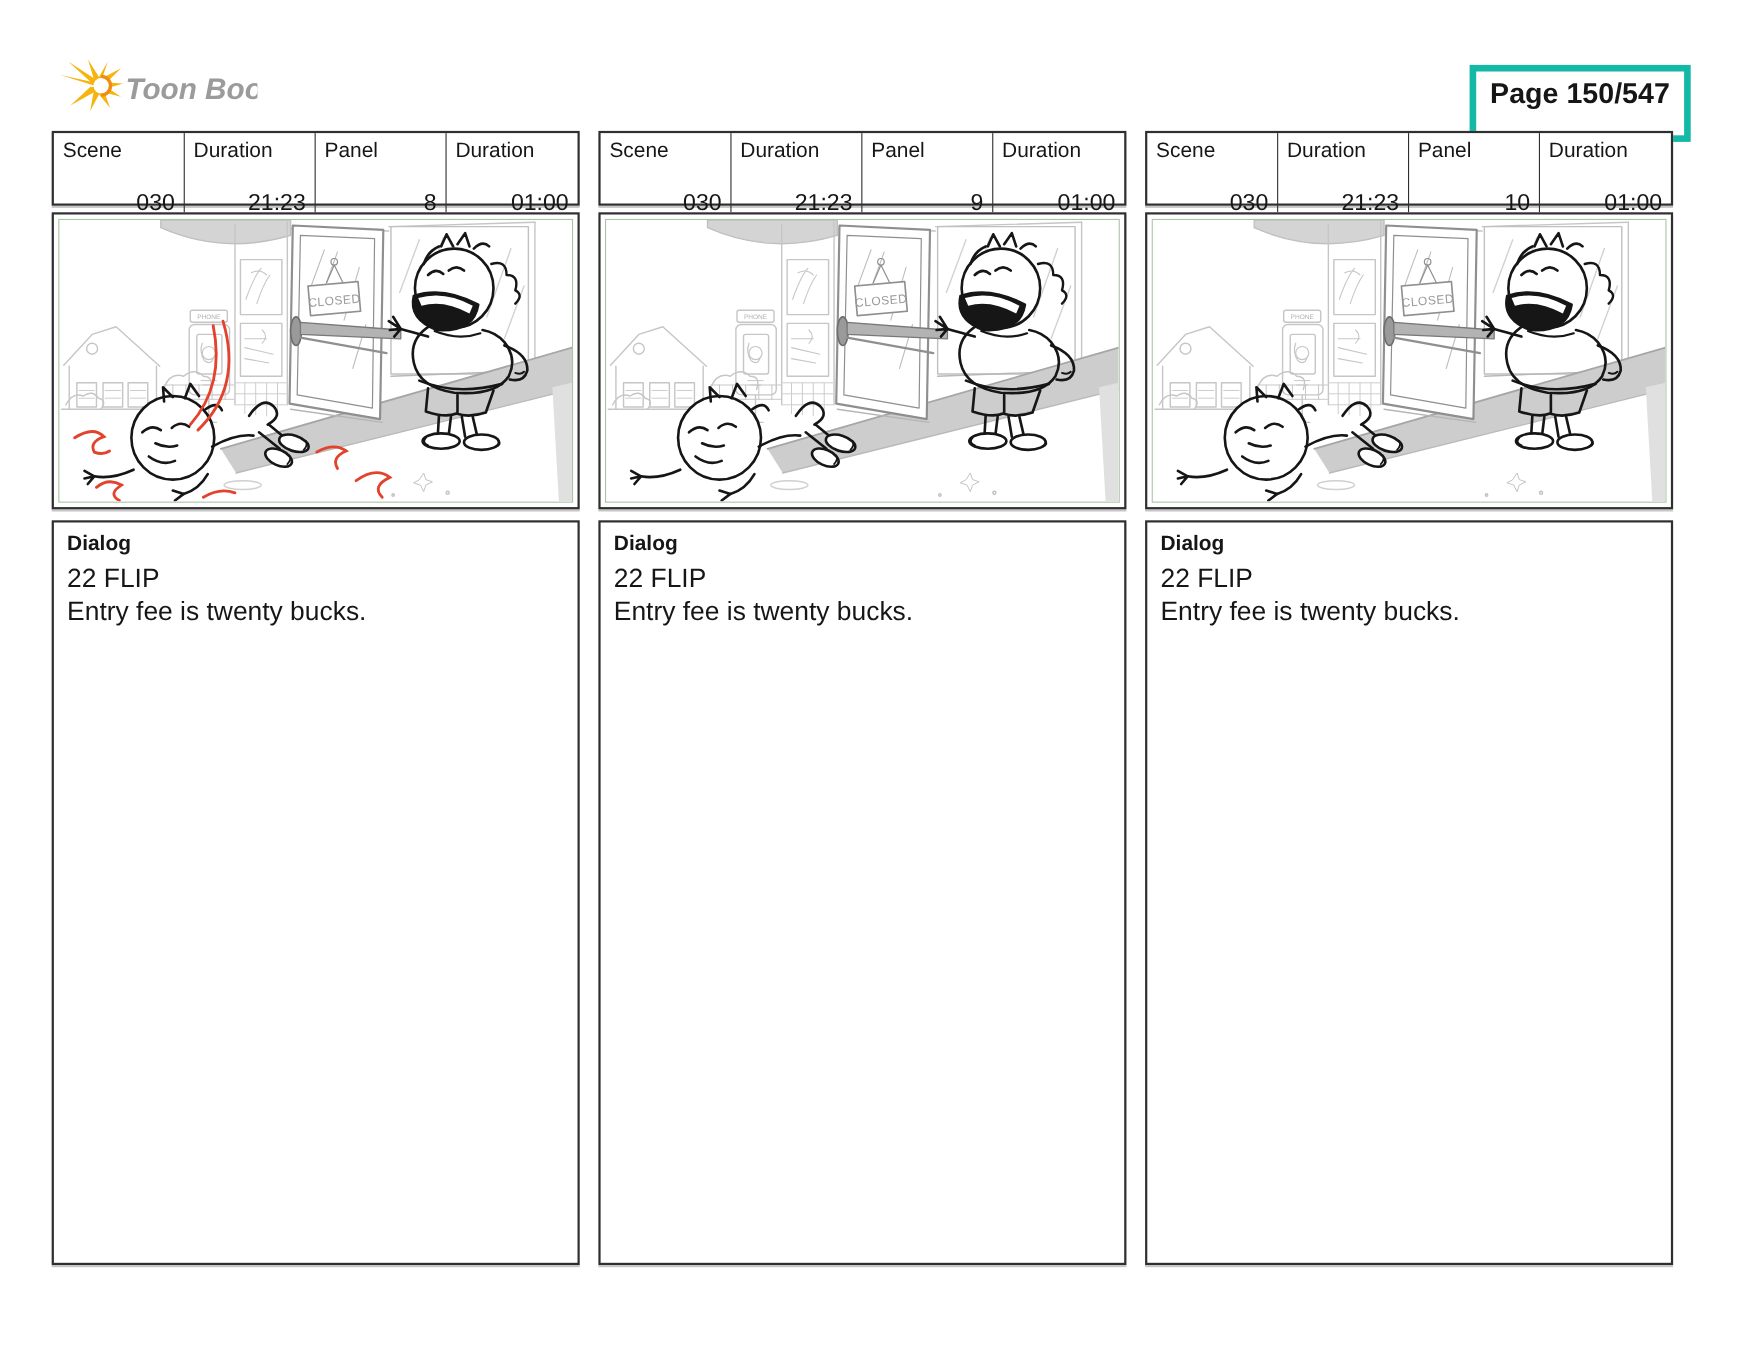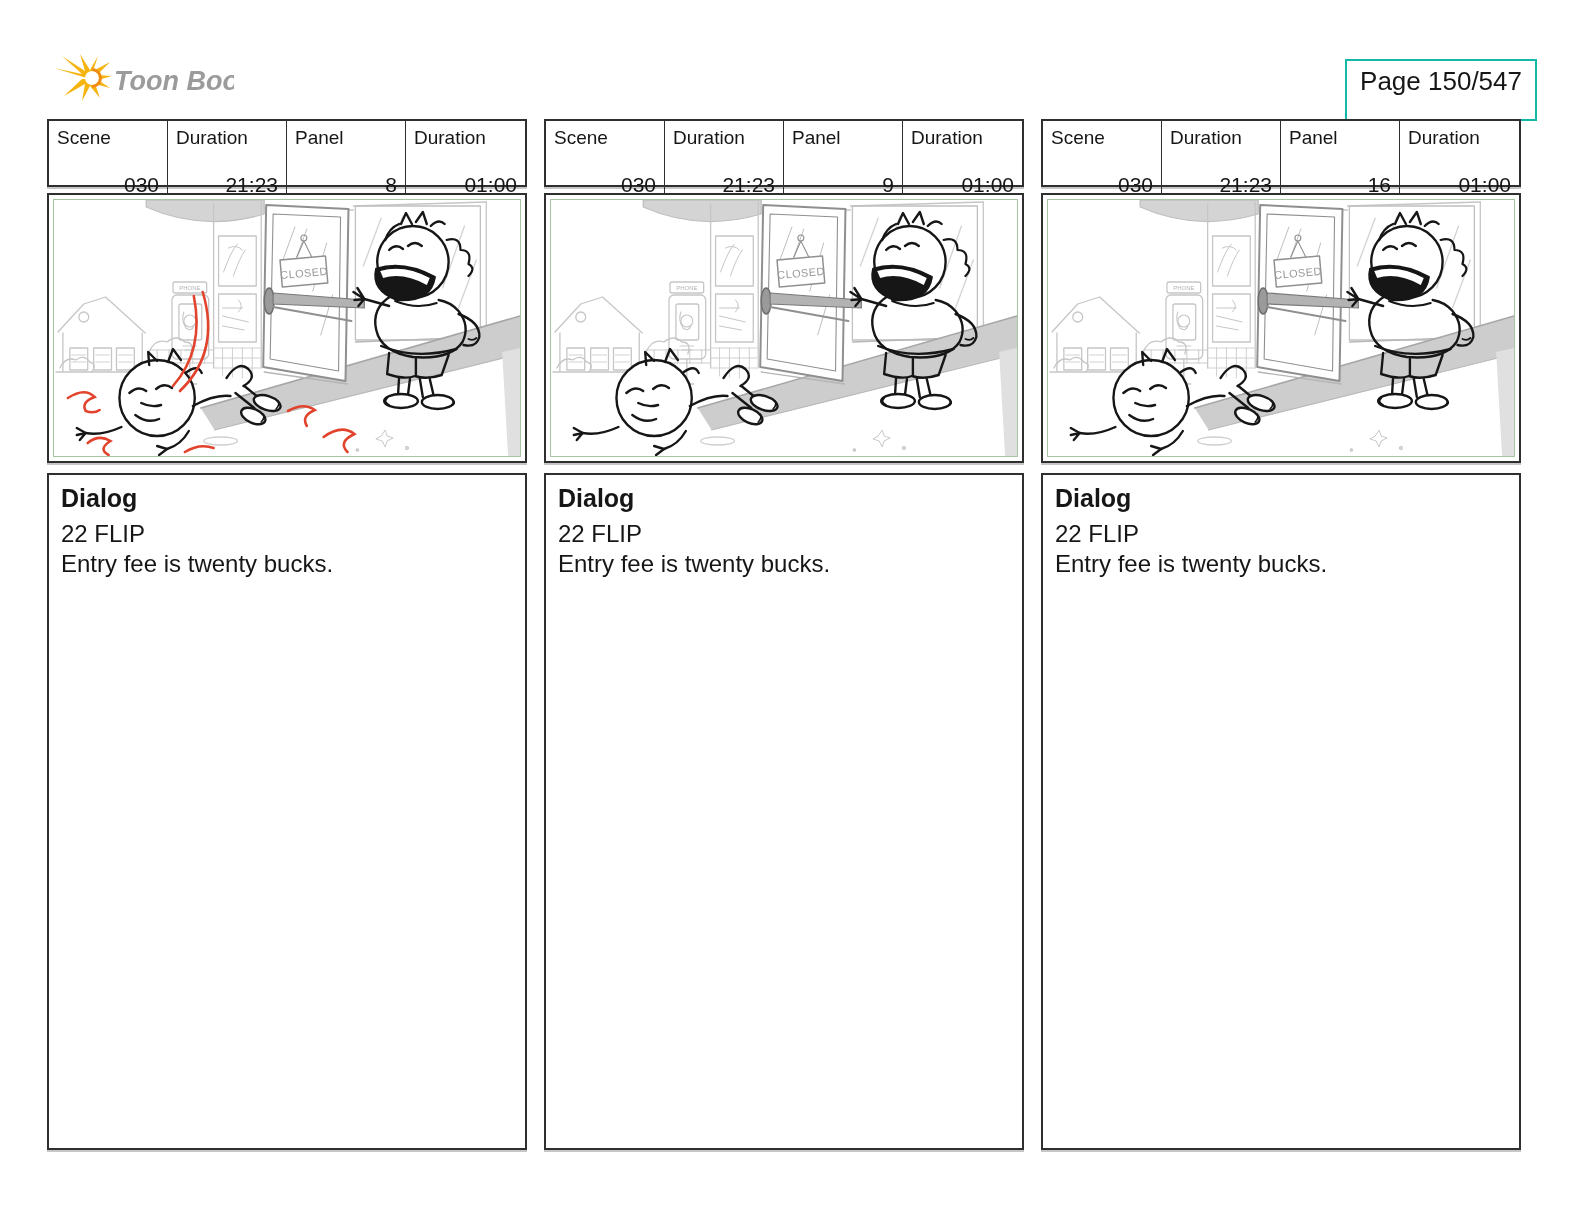--- a/index.html
+++ b/index.html
@@ -3,40 +3,40 @@
 <meta charset="utf-8">
 <style>
   html,body { margin:0; padding:0; background:#ffffff; }
   body { width:1584px; height:1224px; font-family:"Liberation Sans",sans-serif; color:#161616; position:relative; overflow:hidden; }
 
   .page { position:relative; width:1584px; height:1224px; background:#fff; }
 
   
   .logo { position:absolute; left:52px; top:54px; }
   .title { position:absolute; left:253px; top:66px; font-size:26px; font-weight:700; letter-spacing:.2px; }
-  .page-box { position:absolute; top:59px; right:47px; border:2px solid #14b8a6; padding:5px 13px 22px; font-size:26px; font-weight:400; background:#fff; }
+  .page-box { position:absolute; top:59px; right:47px; border:6px solid #14b8a6; padding:5px 13px 22px; font-size:26px; font-weight:700; background:#fff; }
 
   
   .board { position:absolute; left:47px; top:119px; display:flex; gap:17px; }
   .column { width:480px; display:flex; flex-direction:column; }
 
   .box { border:2px solid #2f2f2f; background:#fff; box-sizing:border-box; box-shadow:0 2px 0 0 #c6c6c6; }
 
   .info { height:68px; display:grid; grid-template-columns:1fr 1fr 1fr 1fr; }
   .cell { border-right:1.5px solid #2f2f2f; padding:6px 8px 5px; display:flex; flex-direction:column; justify-content:space-between; min-width:0;gap:24px; }
   .cell:last-child { border-right:none; }
   .cell .lbl { font-size:19px; }
   .cell .val { font-size:21px; align-self:flex-end; white-space:nowrap; }
 
   .thumb { margin-top:6px; height:270px; padding:4px; }
   .camera-frame { border:1.5px solid #a9c6a4; height:100%; box-sizing:border-box; position:relative; overflow:hidden; background:#fff; }
   svg.art { position:absolute; left:0; top:0; width:100%; height:100%; display:block; }
 
   .dialog { margin-top:10px; height:677px; padding:9px 12px; }
-  .dialog-title { font-size:25px; font-weight:700; margin-bottom:6px; }
+  .dialog-title { font-size:19px; font-weight:700; margin-bottom:6px; }
   .dialog-line { font-size:24px; line-height:30px; }
 
   .defs-holder { position:absolute; width:0; height:0; overflow:hidden; }
 </style>
 </head>
 <body>
 
 <svg class="defs-holder" aria-hidden="true">
   <defs>
     <g id="scene-base" fill="none" stroke="#c6c6c6" stroke-width="1.3" stroke-linecap="round" stroke-linejoin="round">
@@ -239,21 +239,21 @@
         <div class="cell">
           <span class="lbl">Scene</span>
           <span class="val">030</span>
         </div>
         <div class="cell">
           <span class="lbl">Duration</span>
           <span class="val">21:23</span>
         </div>
         <div class="cell">
           <span class="lbl">Panel</span>
-          <span class="val">16</span>
+          <span class="val">10</span>
         </div>
         <div class="cell">
           <span class="lbl">Duration</span>
           <span class="val">01:00</span>
         </div>
       </div>
       <div class="thumb box">
         <div class="camera-frame">
           <svg class="art" viewBox="0 0 470 256" preserveAspectRatio="none">
             <use href="#scene-base"></use>

